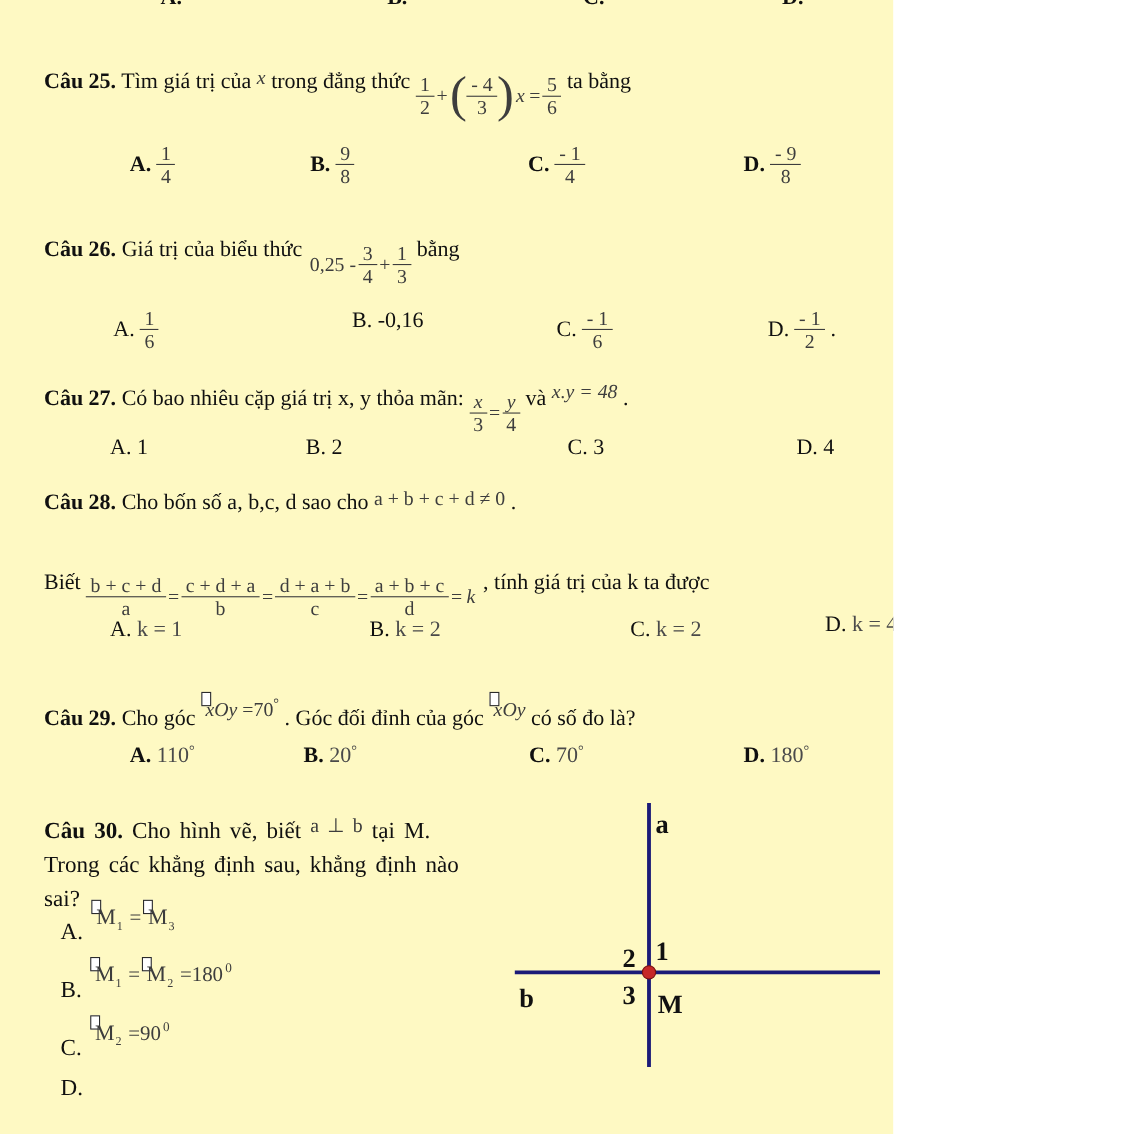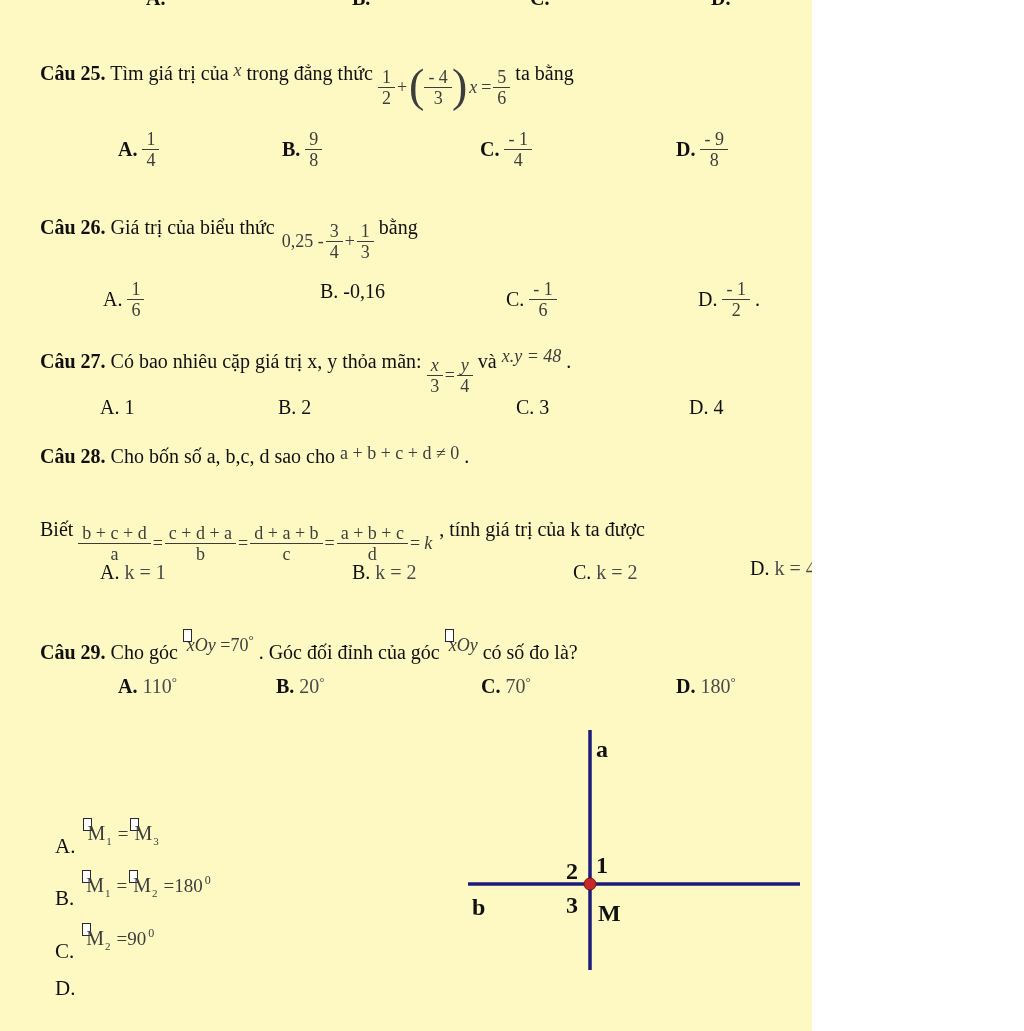--- a/index.html
+++ b/index.html
@@ -101,61 +101,71 @@
     </span>
     <span>và</span>
     <span class="fml raise6 iv">x.y = 48</span>
     <span>.</span>
   </div>
 
   <div>
     <span class="opt" style="left:100px;top:396px"><span>A.</span> <span>1</span></span>
     <span class="opt" style="left:278px;top:396px"><span>B.</span> <span>2</span></span>
     <span class="opt" style="left:516px;top:396px"><span>C.</span> <span>3</span></span>
-    <span class="opt" style="left:689px;top:396px"><span>D.</span> <span>4</span></span>
+    <span class="opt" style="left:724px;top:396px"><span>D.</span> <span>4</span></span>
   </div>
 
   <div class="qline" style="top:443px">
     <span class="qlabel">Câu 28.</span>
     <span>Cho bốn số a, b,c, d sao cho</span>
     <span class="fml raise4">a + b + c + d ≠ 0</span>
     <span>.</span>
   </div>
 
   <div class="qline" style="top:518px">
     <span>Biết</span>
     <span class="fml fgroup">
       <span class="frac"><span class="fn">b + c + d</span><span class="fd">a</span></span><span class="fop">=</span><span class="frac"><span class="fn">c + d + a</span><span class="fd">b</span></span><span class="fop">=</span><span class="frac"><span class="fn">d + a + b</span><span class="fd">c</span></span><span class="fop">=</span><span class="frac"><span class="fn">a + b + c</span><span class="fd">d</span></span><span class="fop">=</span><span class="fop iv">k</span>
     </span>
     <span>, tính giá trị của k ta được</span>
   </div>
 
   <div>
     <span class="opt" style="left:100px;top:561px"><span>A.</span> <span class="optval">k = 1</span></span>
-    <span class="opt" style="left:352px;top:561px"><span>B.</span> <span class="optval">k = 2</span></span>
+    <span class="opt" style="left:336px;top:561px"><span>B.</span> <span class="optval">k = 2</span></span>
     <span class="opt" style="left:573px;top:561px"><span>C.</span> <span class="optval">k = 2</span></span>
     <span class="opt" style="left:750px;top:557px"><span>D.</span> <span class="optval">k = 4.</span></span>
   </div>
 
   <div class="qline" style="top:629px">
     <span class="qlabel">Câu 29.</span>
     <span>Cho góc</span>
     <span class="fml raise8"><span class="abox"></span><span class="iv">xOy</span> <span>=70</span><span class="dg">°</span></span>
     <span>. Góc đối đỉnh của góc</span>
     <span class="fml raise8"><span class="abox"></span><span class="iv">xOy</span></span>
     <span>có số đo là?</span>
   </div>
 
   <div>
     <span class="opt" style="left:118px;top:674px"><span class="boldlab">A.</span> <span class="optval">110</span><span class="dg optval">°</span></span>
     <span class="opt" style="left:276px;top:674px"><span class="boldlab">B.</span> <span class="optval">20</span><span class="dg optval">°</span></span>
     <span class="opt" style="left:481px;top:674px"><span class="boldlab">C.</span> <span class="optval">70</span><span class="dg optval">°</span></span>
     <span class="opt" style="left:676px;top:674px"><span class="boldlab">D.</span> <span class="optval">180</span><span class="dg optval">°</span></span>
   </div>
 
+  <div class="q30block" style="top:735px">
+    <p class="q30line">
+      <span class="qlabel">Câu 30.</span>
+      <span>Cho hình vẽ, biết</span>
+      <span class="fml raise6">a ⊥ b</span>
+      <span>tại M.</span>
+    </p>
+    <p class="q30line">Trong các khẳng định sau, khẳng định nào</p>
+    <p class="q30line">sai?</p>
+  </div>
 
   <div class="q30opt" style="top:818px">
     <span class="lab">A.</span>
     <span class="fmlrow"><span class="abox"></span><span class="mvar">M</span><span class="sb">1</span><span class="meq">=</span><span class="abox"></span><span class="mvar">M</span><span class="sb">3</span></span>
   </div>
 
   <div class="q30opt" style="top:870px">
     <span class="lab">B.</span>
     <span class="fmlrow"><span class="abox"></span><span class="mvar">M</span><span class="sb">1</span><span class="meq">=</span><span class="abox"></span><span class="mvar">M</span><span class="sb">2</span><span class="meq">=180</span><span class="dg0">0</span></span>
   </div>

